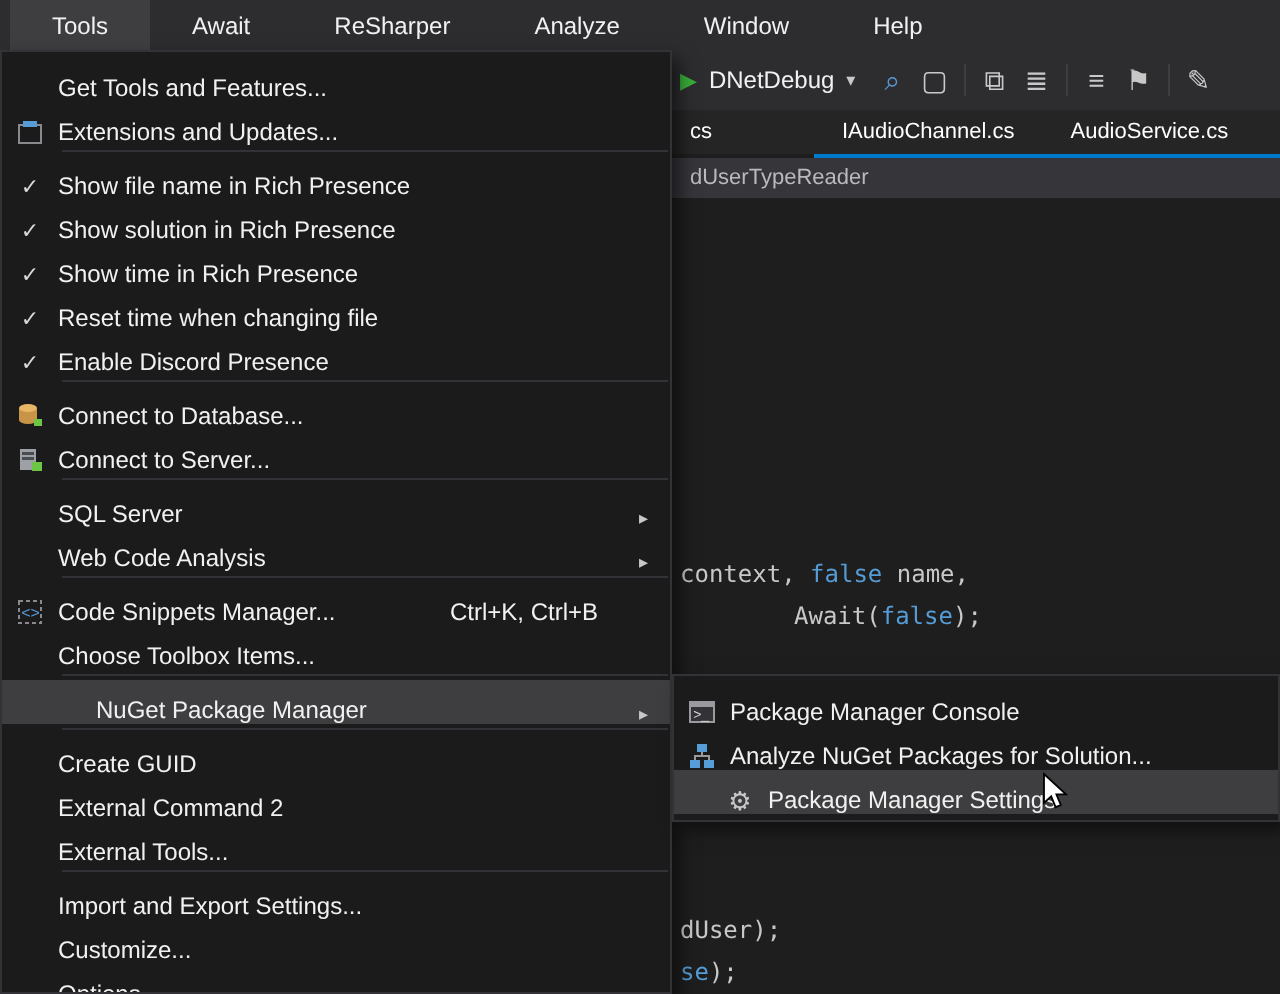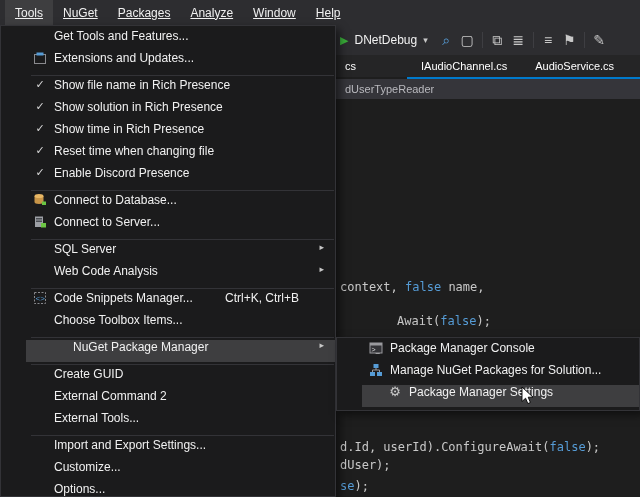--- a/index.html
+++ b/index.html
@@ -2,21 +2,21 @@
 <html style="--accent: #007acc; --bar-bg: #2d2d30; --tabstrip-bg: #252526; --navbar-bg: #35353a; --editor-bg: #1e1e1e; --menu-bg: #1b1b1c; --menu-border: #333337; --menu-hl: #3e3e40; --menu-text: #f1f1f1; --keyword: #569cd6; --code-plain: #c8c8c8;"><head>
 <meta charset="utf-8">
 <style>
   html,body{margin:0;padding:0;background:#111;}
   .screen{position:relative;width:640px;height:497px;overflow:hidden;
     background:var(--editor-bg,#1e1e1e);font-family:"Liberation Sans",sans-serif;
     -webkit-font-smoothing:antialiased;}
   
   .menubar{position:absolute;top:0;left:0;right:0;height:25px;background:var(--bar-bg,#2d2d30);
     display:flex;align-items:stretch;padding-left:5px;font-size:12px;color:#f1f1f1;z-index:6;}
-  .mb-item{padding:0 10px;display:flex;align-items:center;cursor:default;text-decoration:underline;}
+  .mb-item{padding:0 21px;display:flex;align-items:center;cursor:default;}
   .mb-item.active{background:var(--menu-hl,#3e3e40);}
   
   .toolbar{position:absolute;left:0;right:0;top:25px;height:30px;background:var(--bar-bg,#2d2d30);
     display:flex;align-items:center;padding-left:340px;z-index:5;}
   .run-group{display:flex;align-items:center;gap:6px;color:#f1f1f1;font-size:12px;white-space:nowrap;}
   .play{color:#3aae3a;font-size:11px;}
   .caret{color:#c8c8c8;font-size:9px;}
   .tb-icons{display:flex;align-items:center;margin-left:8px;}
   .tb-icon{width:21px;text-align:center;font-size:14px;line-height:22px;cursor:default;}
   .tb-sep{width:1px;height:16px;background:#3e3e42;margin:0 4px;}
@@ -35,49 +35,48 @@
     white-space:pre;color:var(--code-plain,#c8c8c8);}
   .tok-plain{color:var(--code-plain,#c8c8c8);}
   .tok-keyword{color:var(--keyword,#569cd6);}
   
   .main-menu{position:absolute;left:0;top:25px;width:336px;height:472px;box-sizing:border-box;
     background:var(--menu-bg,#1b1b1c);border:1px solid var(--menu-border,#333337);
     box-shadow:4px 4px 8px rgba(0,0,0,.5);padding-top:3px;z-index:10;overflow:hidden;}
   .submenu{position:absolute;left:336px;top:337px;width:304px;box-sizing:border-box;
     background:var(--menu-bg,#1b1b1c);border:1px solid var(--menu-border,#333337);
     box-shadow:4px 4px 8px rgba(0,0,0,.5);padding:3px 0;z-index:11;}
-  .menu-item{display:flex;align-items:flex-start;height:22px;font-size:12px;color:var(--menu-text,#f1f1f1);
-    padding-right:2px;cursor:default;white-space:nowrap;margin-left:25px;}
+  .menu-item{display:flex;align-items:flex-end;height:22px;font-size:12px;color:var(--menu-text,#f1f1f1);
+    padding-right:2px;cursor:default;white-space:nowrap;}
   .menu-item.hl{background:var(--menu-hl,#3e3e40);padding-left:19px;}
   .gutter{flex:0 0 28px;width:28px;display:flex;align-items:center;justify-content:center;
     font-size:11px;color:#d8d8d8;}
   .mlabel{flex:0 1 auto;}
   .shortcut{margin-left:auto;padding-right:34px;}
   .subarrow{margin-left:auto;padding-right:9px;font-size:9px;color:#c8c8c8;}
   .menu-sep{height:1px;background:var(--menu-border,#333337);margin:2px 1px 2px 30px;}
   
   .cursor{position:absolute;left:521px;top:386px;z-index:30;pointer-events:none;}
 </style>
 </head>
 <body>
 
 <div class="screen">
 
   <div class="editor" id="editor">
       <div class="code-line" style="left: 340px; top: 181px;"><span class="tok-plain">context, </span><span class="tok-keyword">false</span><span class="tok-plain"> name,</span></div>
-      <div class="code-line" style="left: 397px; top: 215px;"><span class="tok-plain">Await(</span><span class="tok-keyword">false</span><span class="tok-plain">);</span></div>
-      <div class="code-line" style="left: 340px; top: 341px;"><span class="tok-plain">d.Id, userId).ConfigureAwait(</span><span class="tok-keyword">false</span><span class="tok-plain">);</span></div>
+      <div class="code-line" style="left: 397px; top: 202px;"><span class="tok-plain">Await(</span><span class="tok-keyword">false</span><span class="tok-plain">);</span></div>
       <div class="code-line" style="left: 340px; top: 359px;"><span class="tok-plain">dUser);</span></div>
       <div class="code-line" style="left: 340px; top: 380px;"><span class="tok-keyword">se</span><span class="tok-plain">);</span></div>
     </div>
 
   <div class="menubar" id="menubar">
       <div class="mb-item active">Tools</div>
-      <div class="mb-item">NuGet</div>
-      <div class="mb-item">Packages</div>
+      <div class="mb-item">Await</div>
+      <div class="mb-item">ReSharper</div>
       <div class="mb-item">Analyze</div>
       <div class="mb-item">Window</div>
       <div class="mb-item">Help</div>
     </div>
 
   <div class="toolbar">
     <div class="run-group">
       <span class="play">▶</span>
       <span>DNetDebug</span>
       <span class="caret">▾</span>
@@ -236,21 +235,21 @@
       </div>
       <div class="menu-item">
         <span class="gutter">
           <svg width="14" height="14" viewBox="0 0 14 14">
             <path d="M7,5 V7 M3.5,9 V7 h7 v2" stroke="#9a9a9e" fill="none"></path>
             <rect x="4.5" y="1" width="5" height="4" fill="#569cd6"></rect>
             <rect x="1" y="9" width="5" height="4" fill="#569cd6"></rect>
             <rect x="8" y="9" width="5" height="4" fill="#569cd6"></rect>
           </svg>
         </span>
-        <span class="mlabel">Manage NuGet Packages for Solution...</span>
+        <span class="mlabel">Analyze NuGet Packages for Solution...</span>
       </div>
       <div class="menu-item hl">
         <span class="gutter">
           <span style="font-size:13px;color:#c8c8c8;line-height:1;">⚙</span>
         </span>
         <span class="mlabel">Package Manager Settings</span>
       </div>
     </div>
 
   <div class="cursor">

